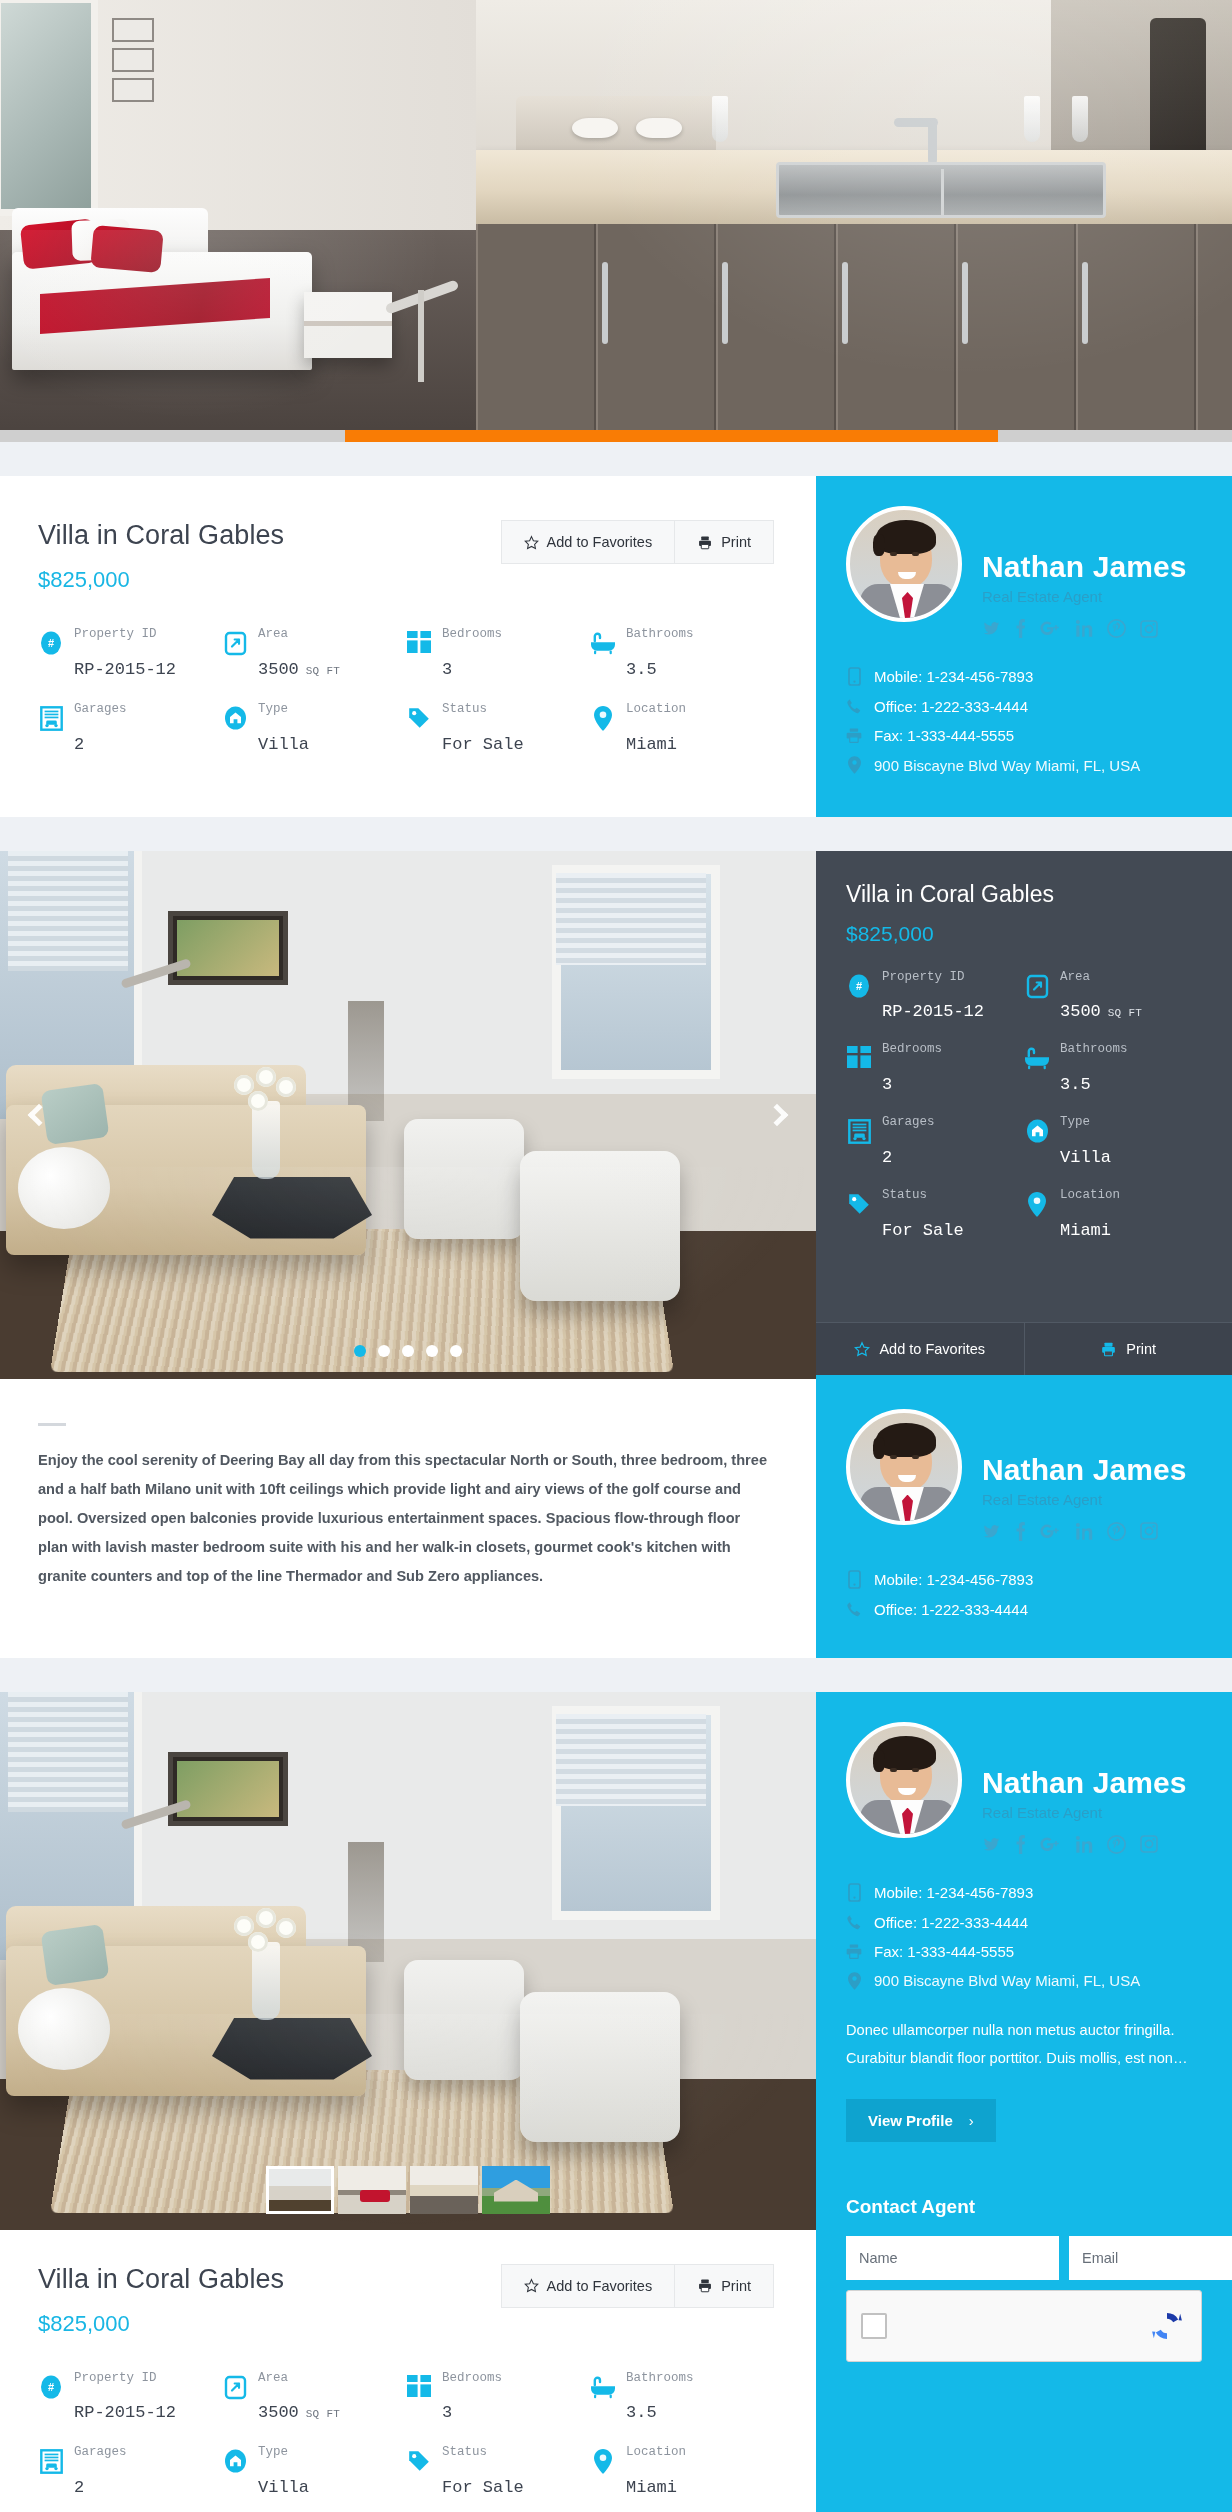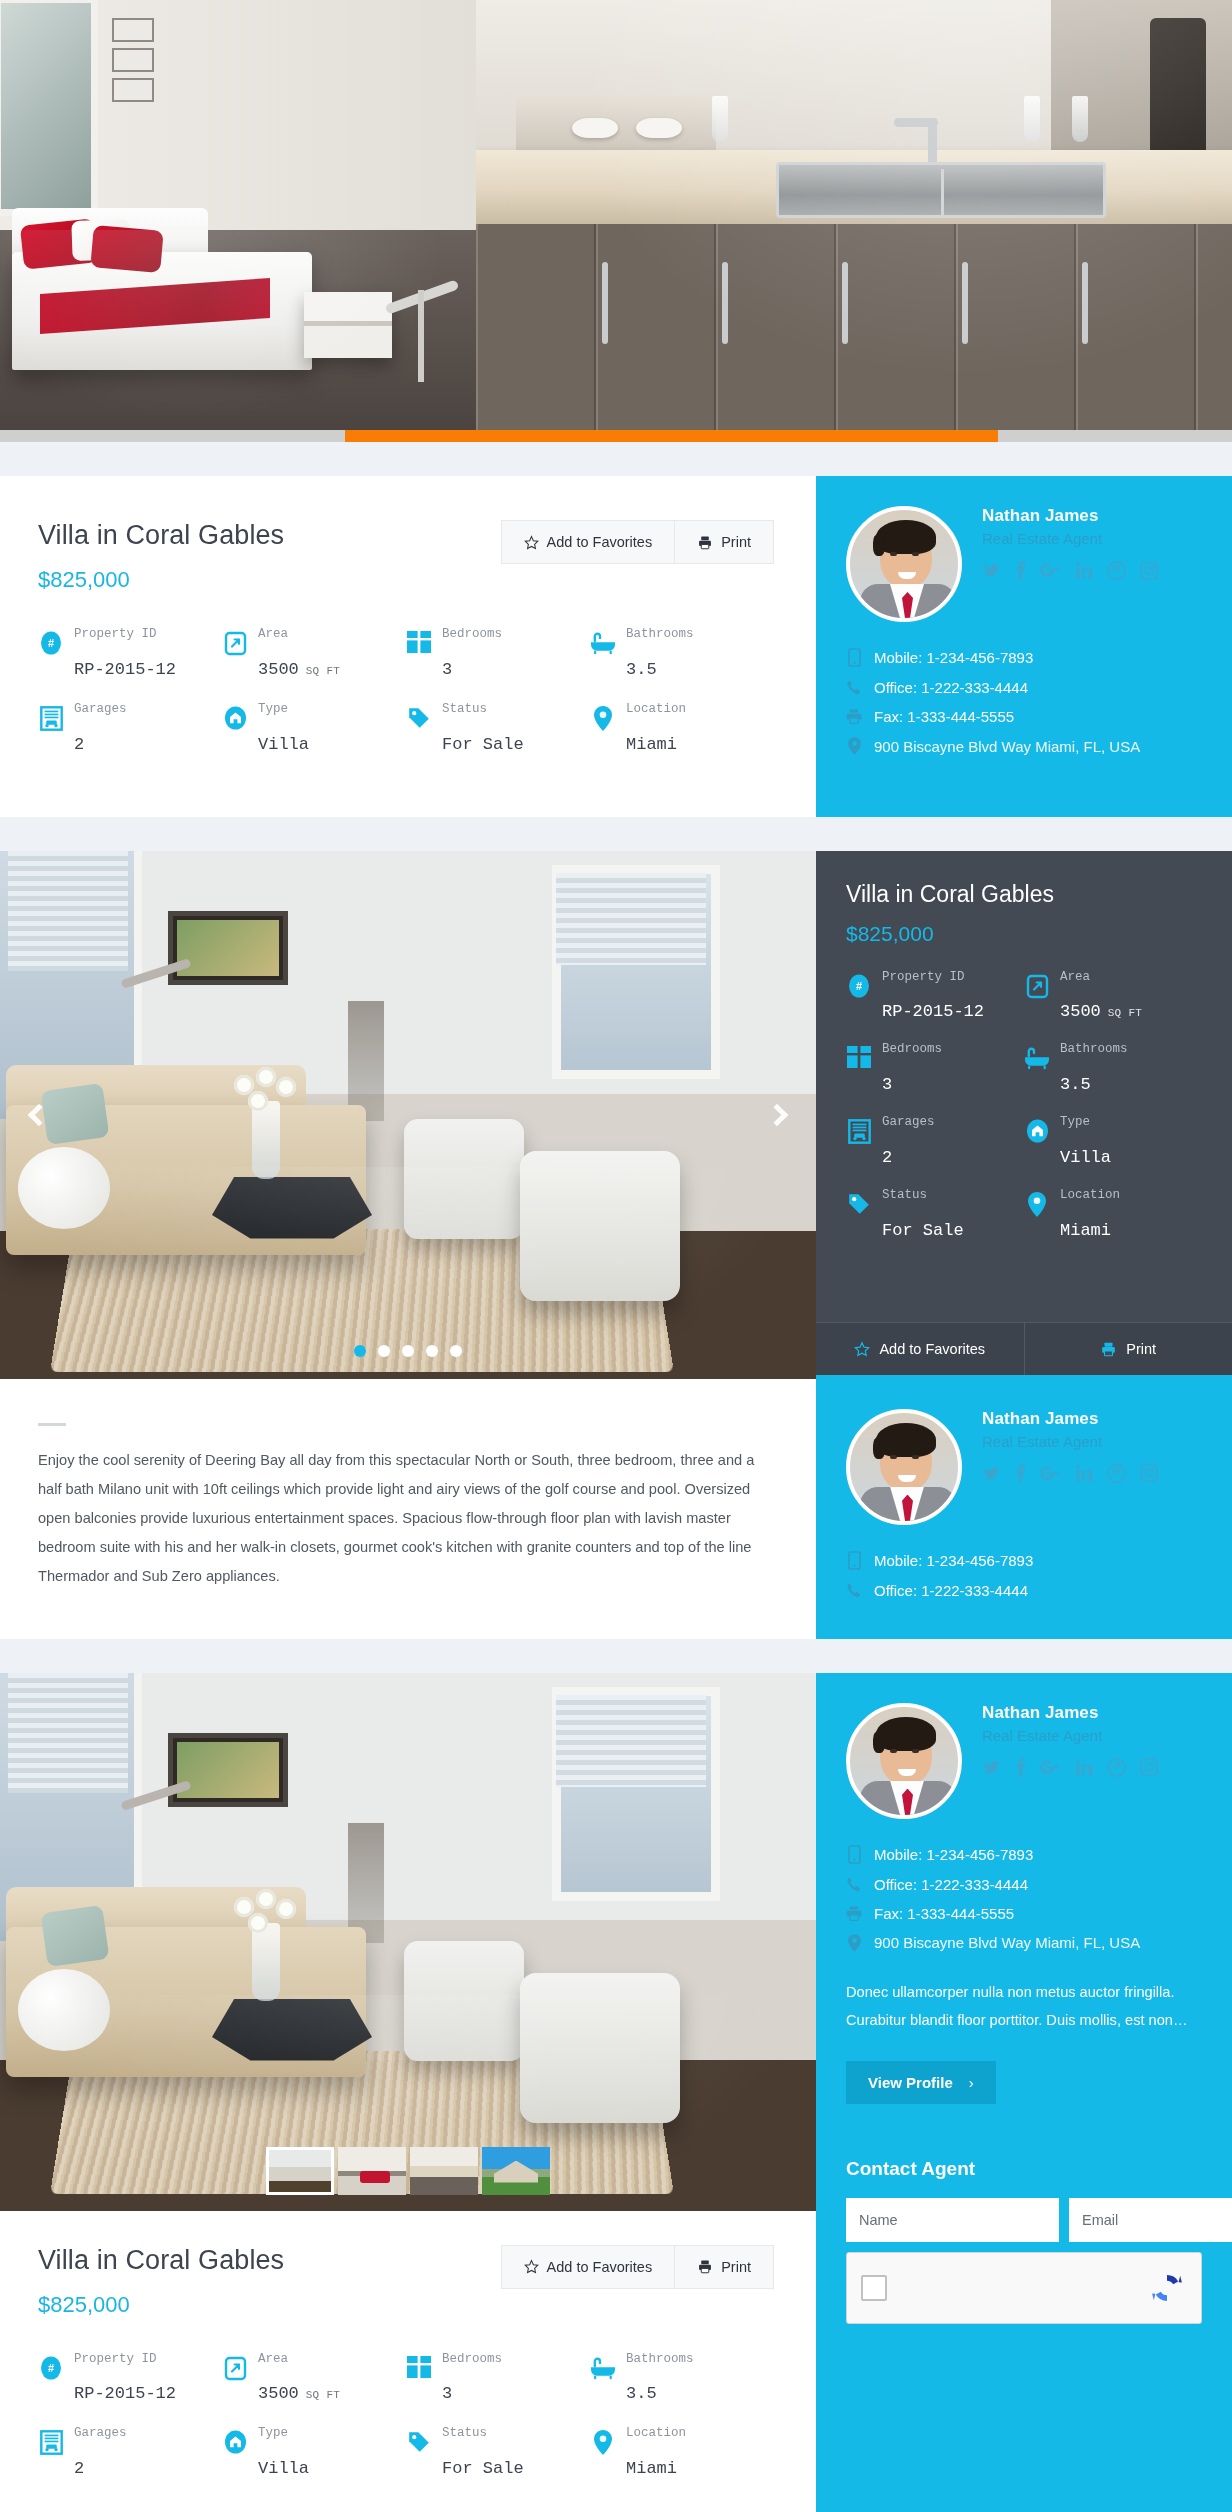--- a/index.html
+++ b/index.html
@@ -192,21 +192,21 @@
   .av-hair { position:absolute; left:26px; top:10px; width:60px; height:34px;
     background:#241a14; border-radius:50% 50% 34% 34%; }
   .av-hair:after{ content:""; position:absolute; left:-3px; top:14px; width:12px; height:22px; background:#241a14; border-radius:40%;}
   .av-eyeL,.av-eyeR { position:absolute; top:42px; width:7px; height:4px; background:#3a2b21; border-radius:2px;}
   .av-eyeL{left:40px;} .av-eyeR{left:62px;}
   .av-smile { position:absolute; left:48px; top:62px; width:18px; height:7px; background:#fff; border-radius:0 0 9px 9px;}
   .av-suit { position:absolute; left:10px; top:74px; width:96px; height:48px; background:#8c8f96; border-radius:18px 18px 0 0;}
   .av-shirt{ position:absolute; left:40px; top:74px; width:34px; height:44px; background:#fdfdfd; clip-path: polygon(0 0,100% 0,62% 100%,38% 100%); }
   .av-tie  { position:absolute; left:52px; top:82px; width:11px; height:34px; background:#c2143a; clip-path: polygon(50% 0,100% 18%,62% 100%,38% 100%,0 18%); }
 
-  .agent-name { font-size: 17px; font-weight: 600; color:#ffffff; letter-spacing:.1px;}
+  .agent-name { font-size: 30px; font-weight: 600; color:#ffffff; letter-spacing:.1px;margin-top:44px;}
   .agent-role { font-size: 15px; color:#2a9fc8; margin-top: 4px; }
   .socials { display:flex; gap:14px; margin-top: 14px; align-items:center; color:#39a9d4;}
   .socials span { font-size:19px; line-height:1; cursor:pointer; color:#3aa6cf; font-weight:700;}
   .socials svg { cursor:pointer; }
 
   .contacts { margin-top: 26px; }
   .crow { display:flex; align-items:center; gap:12px; margin-bottom: 12px; font-size: 15px; color:#ffffff; }
   .crow .cico { width:16px; flex:0 0 16px; display:flex; align-items:center; justify-content:center; color:#2c9ec6;}
   .crow.addr { color:#f0fbff; }
 
@@ -284,21 +284,21 @@
     flex:1; padding: 18px 0; text-align:center; color:#ffffff; font-size:14.5px;
     display:flex; align-items:center; justify-content:center; gap:9px; cursor:pointer;
   }
   .dark-actions .dbtn + .dbtn { border-left:1px solid #515964; }
   .dark-underline { height:4px; background:#14b9e8; }
 
   
   .desc-wrap { width:816px; background:#fff; padding: 34px 42px 40px 38px; }
   .desc-h { color:#19b6e4; font-size: 17px; }
   .desc-rule { width:28px; height:3px; background:#d4d8dd; margin-top:10px; }
-  .desc-p { margin-top: 20px; font-size: 14.6px; line-height: 2.0; color:#515861; }
+  .desc-p { margin-top: 20px; font-size: 14.6px; line-height: 2.0; color:#515861;font-weight:bold; }
 
   
   .gallery-wrap { position:relative; width: 816px; height: 538px; overflow:hidden; }
   .thumbs { position:absolute; left:50%; transform:translateX(-50%); bottom:16px; display:flex; gap:4px;}
   .thumb { width:68px; height:48px; overflow:hidden; cursor:pointer; position:relative; }
   .thumb.on { outline:3px solid #ffffff; outline-offset:-3px; }
   .t1 { background: linear-gradient(to bottom,#e8eaea 0 42%, #d7d2c8 42% 70%, #50412f 70% 100%); }
   .t2 { background: linear-gradient(to bottom,#efece6 0 50%, #8f877c 50% 60%, #d7d2c7 60% 100%); }
   .t2:after { content:""; position:absolute; left:22px; top:24px; width:30px; height:12px; background:#c2142e; border-radius:3px;}
   .t3 { background: linear-gradient(to bottom,#efece6 0 40%, #dfd6c2 40% 62%, #6a625a 62% 100%); }

